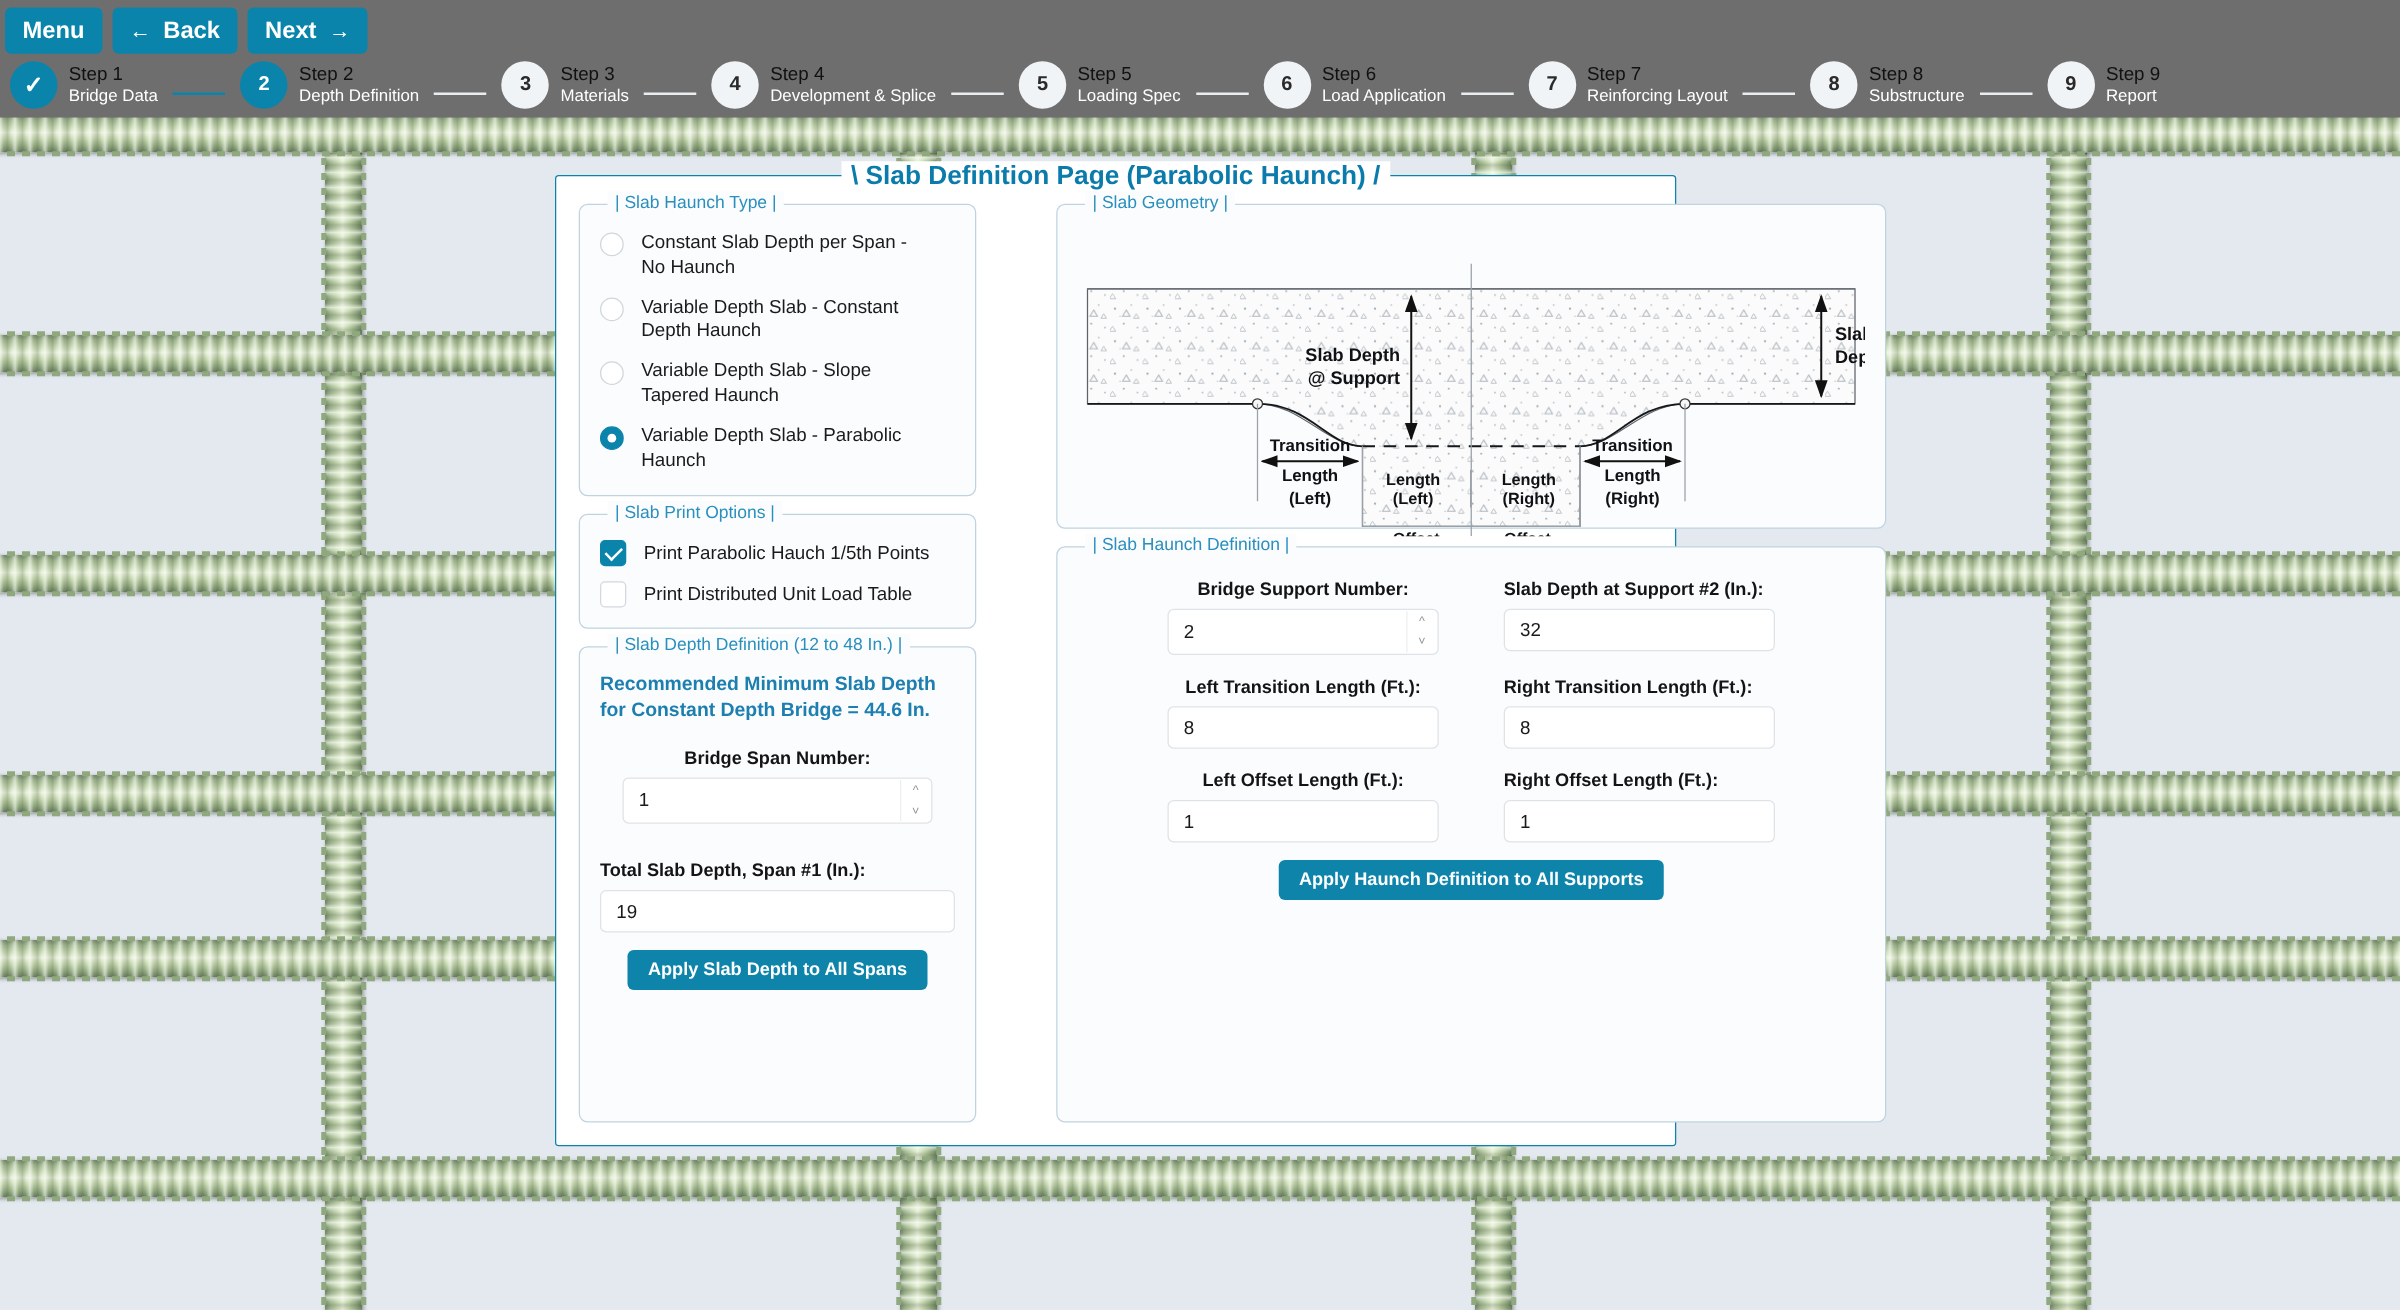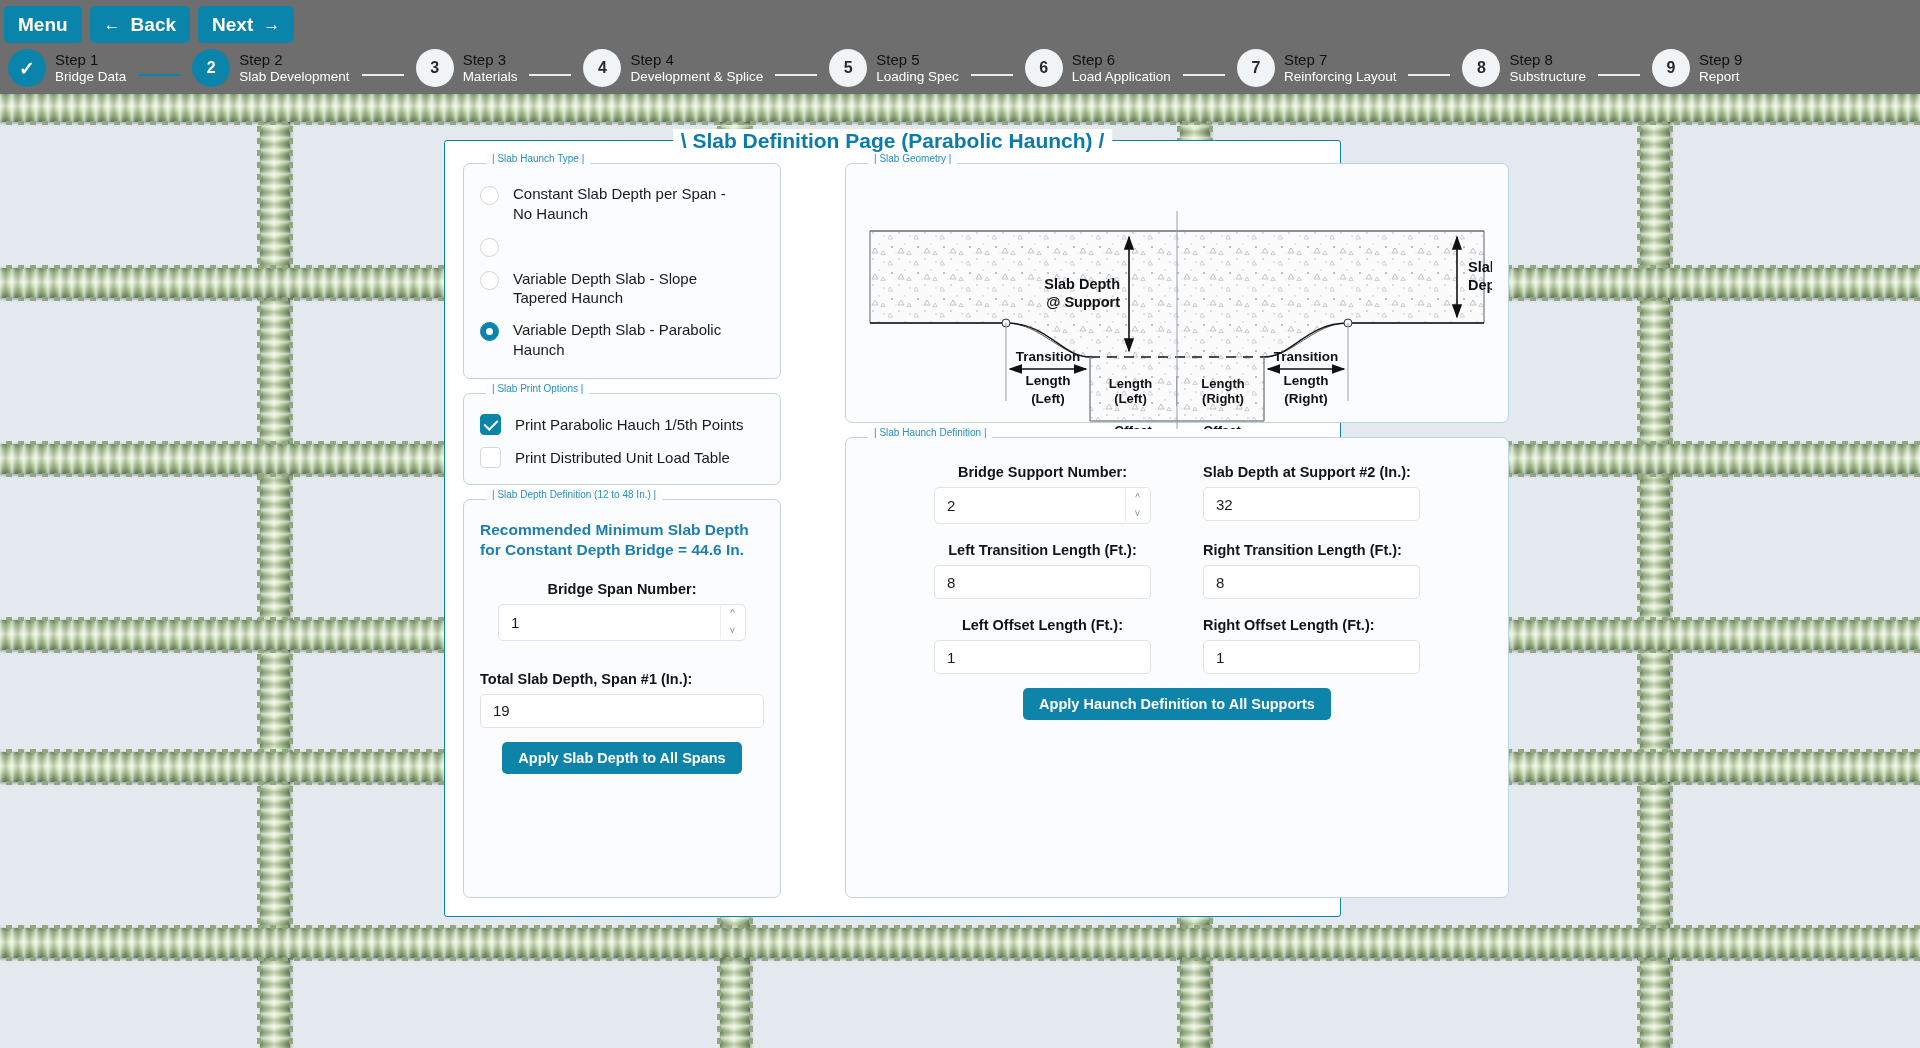--- a/index.html
+++ b/index.html
@@ -207,21 +207,21 @@
     background: #fafcfe;
     padding: 20px 16px 16px 16px;
   }
   .group-legend {
     position: absolute;
     top: -11px;
     left: 22px;
     background: #fafcfe;
     padding: 0 6px;
     color: #2a8fbd;
-    font-size: 10px;
+    font-size: 14px;
     white-space: nowrap;
   }
 
   
   .radio-row {
     display: flex;
     align-items: flex-start;
     gap: 14px;
     margin-bottom: 12px;
     cursor: pointer;
@@ -427,21 +427,21 @@
             <div class="step-sub">Bridge Data</div>
           </div>
         </div>
         <div class="step-conn lit"></div>
         <div class="step">
           <div class="step-circle active-ring">
             <span>2</span>
           </div>
           <div class="step-labels">
             <div class="step-title">Step 2</div>
-            <div class="step-sub">Slab Development</div>
+            <div class="step-sub">Depth Definition</div>
           </div>
         </div>
         <div class="step-conn"></div>
         <div class="step">
           <div class="step-circle todo">
             <span>3</span>
           </div>
           <div class="step-labels">
             <div class="step-title">Step 3</div>
             <div class="step-sub">Materials</div>
@@ -519,20 +519,21 @@
 
         <div class="group">
           <div class="group-legend">| Slab Haunch Type |</div>
           <div id="haunch-type-list">
               <div class="radio-row">
                 <span class="radio"></span>
                 <span class="radio-label">Constant Slab Depth per Span - No Haunch</span>
               </div>
               <div class="radio-row">
                 <span class="radio"></span>
+                <span class="radio-label">Variable Depth Slab - Constant Depth Haunch</span>
               </div>
               <div class="radio-row">
                 <span class="radio"></span>
                 <span class="radio-label">Variable Depth Slab - Slope Tapered Haunch</span>
               </div>
               <div class="radio-row">
                 <span class="radio checked"></span>
                 <span class="radio-label">Variable Depth Slab - Parabolic Haunch</span>
               </div>
             </div>

